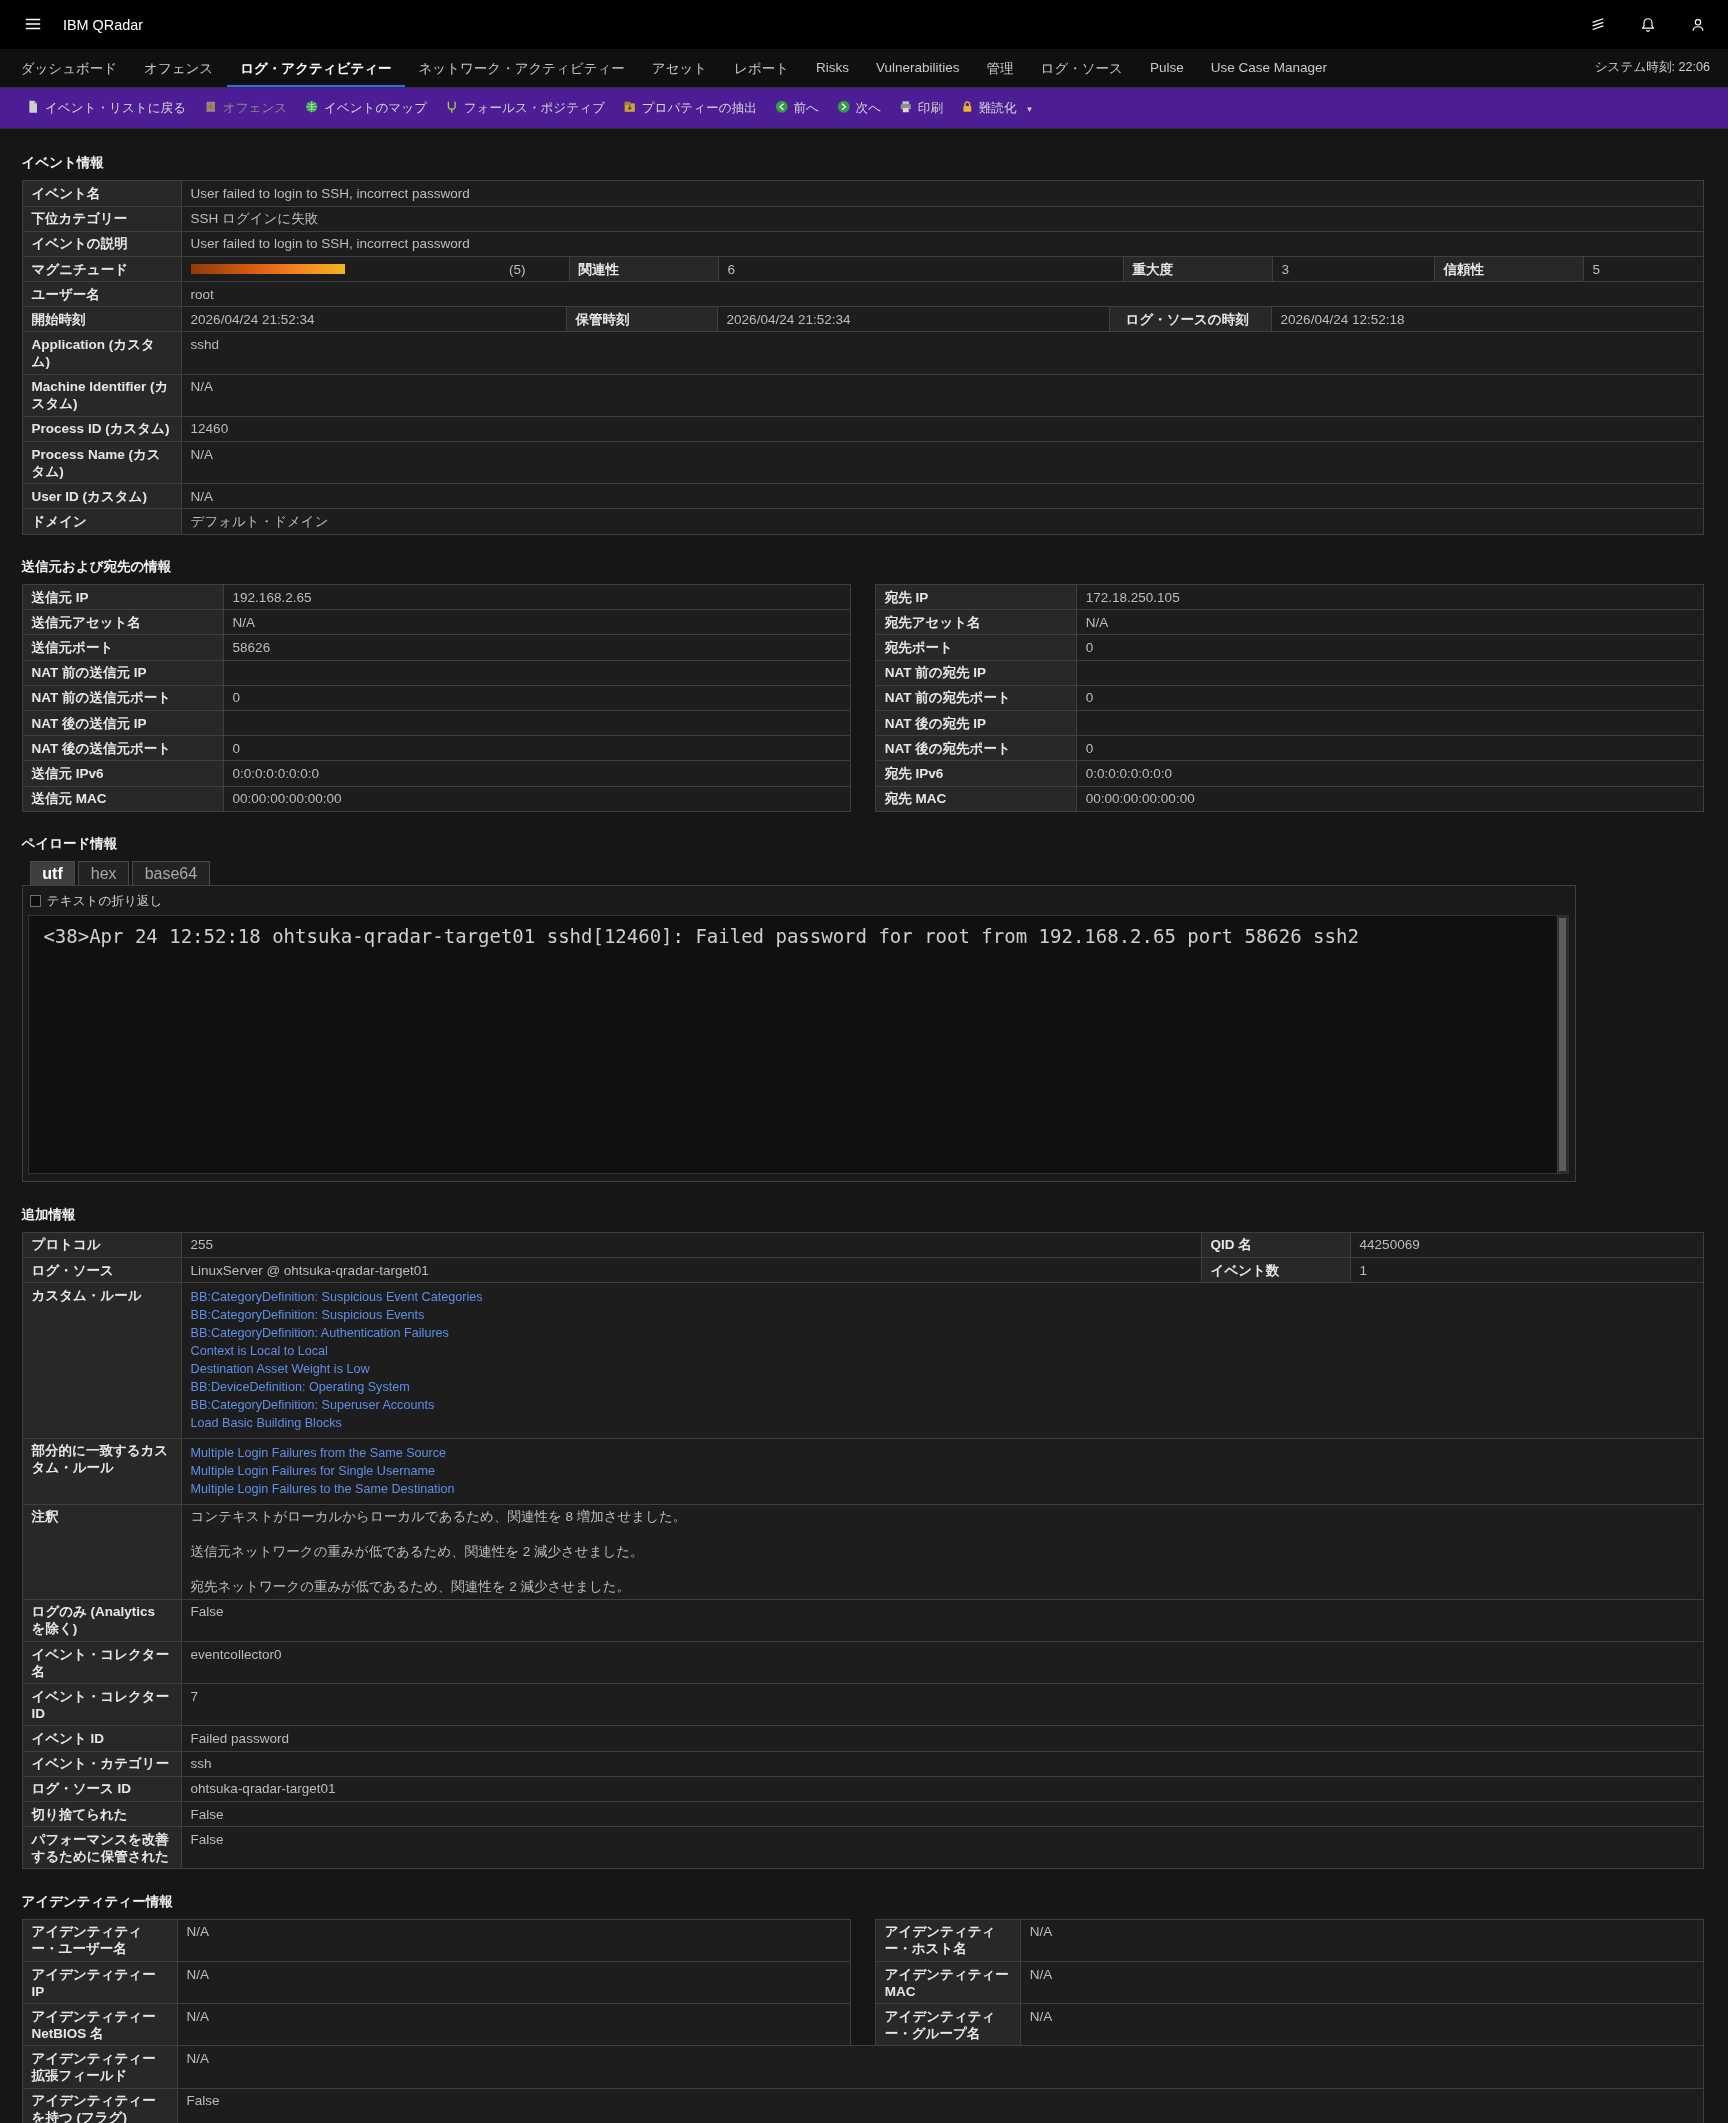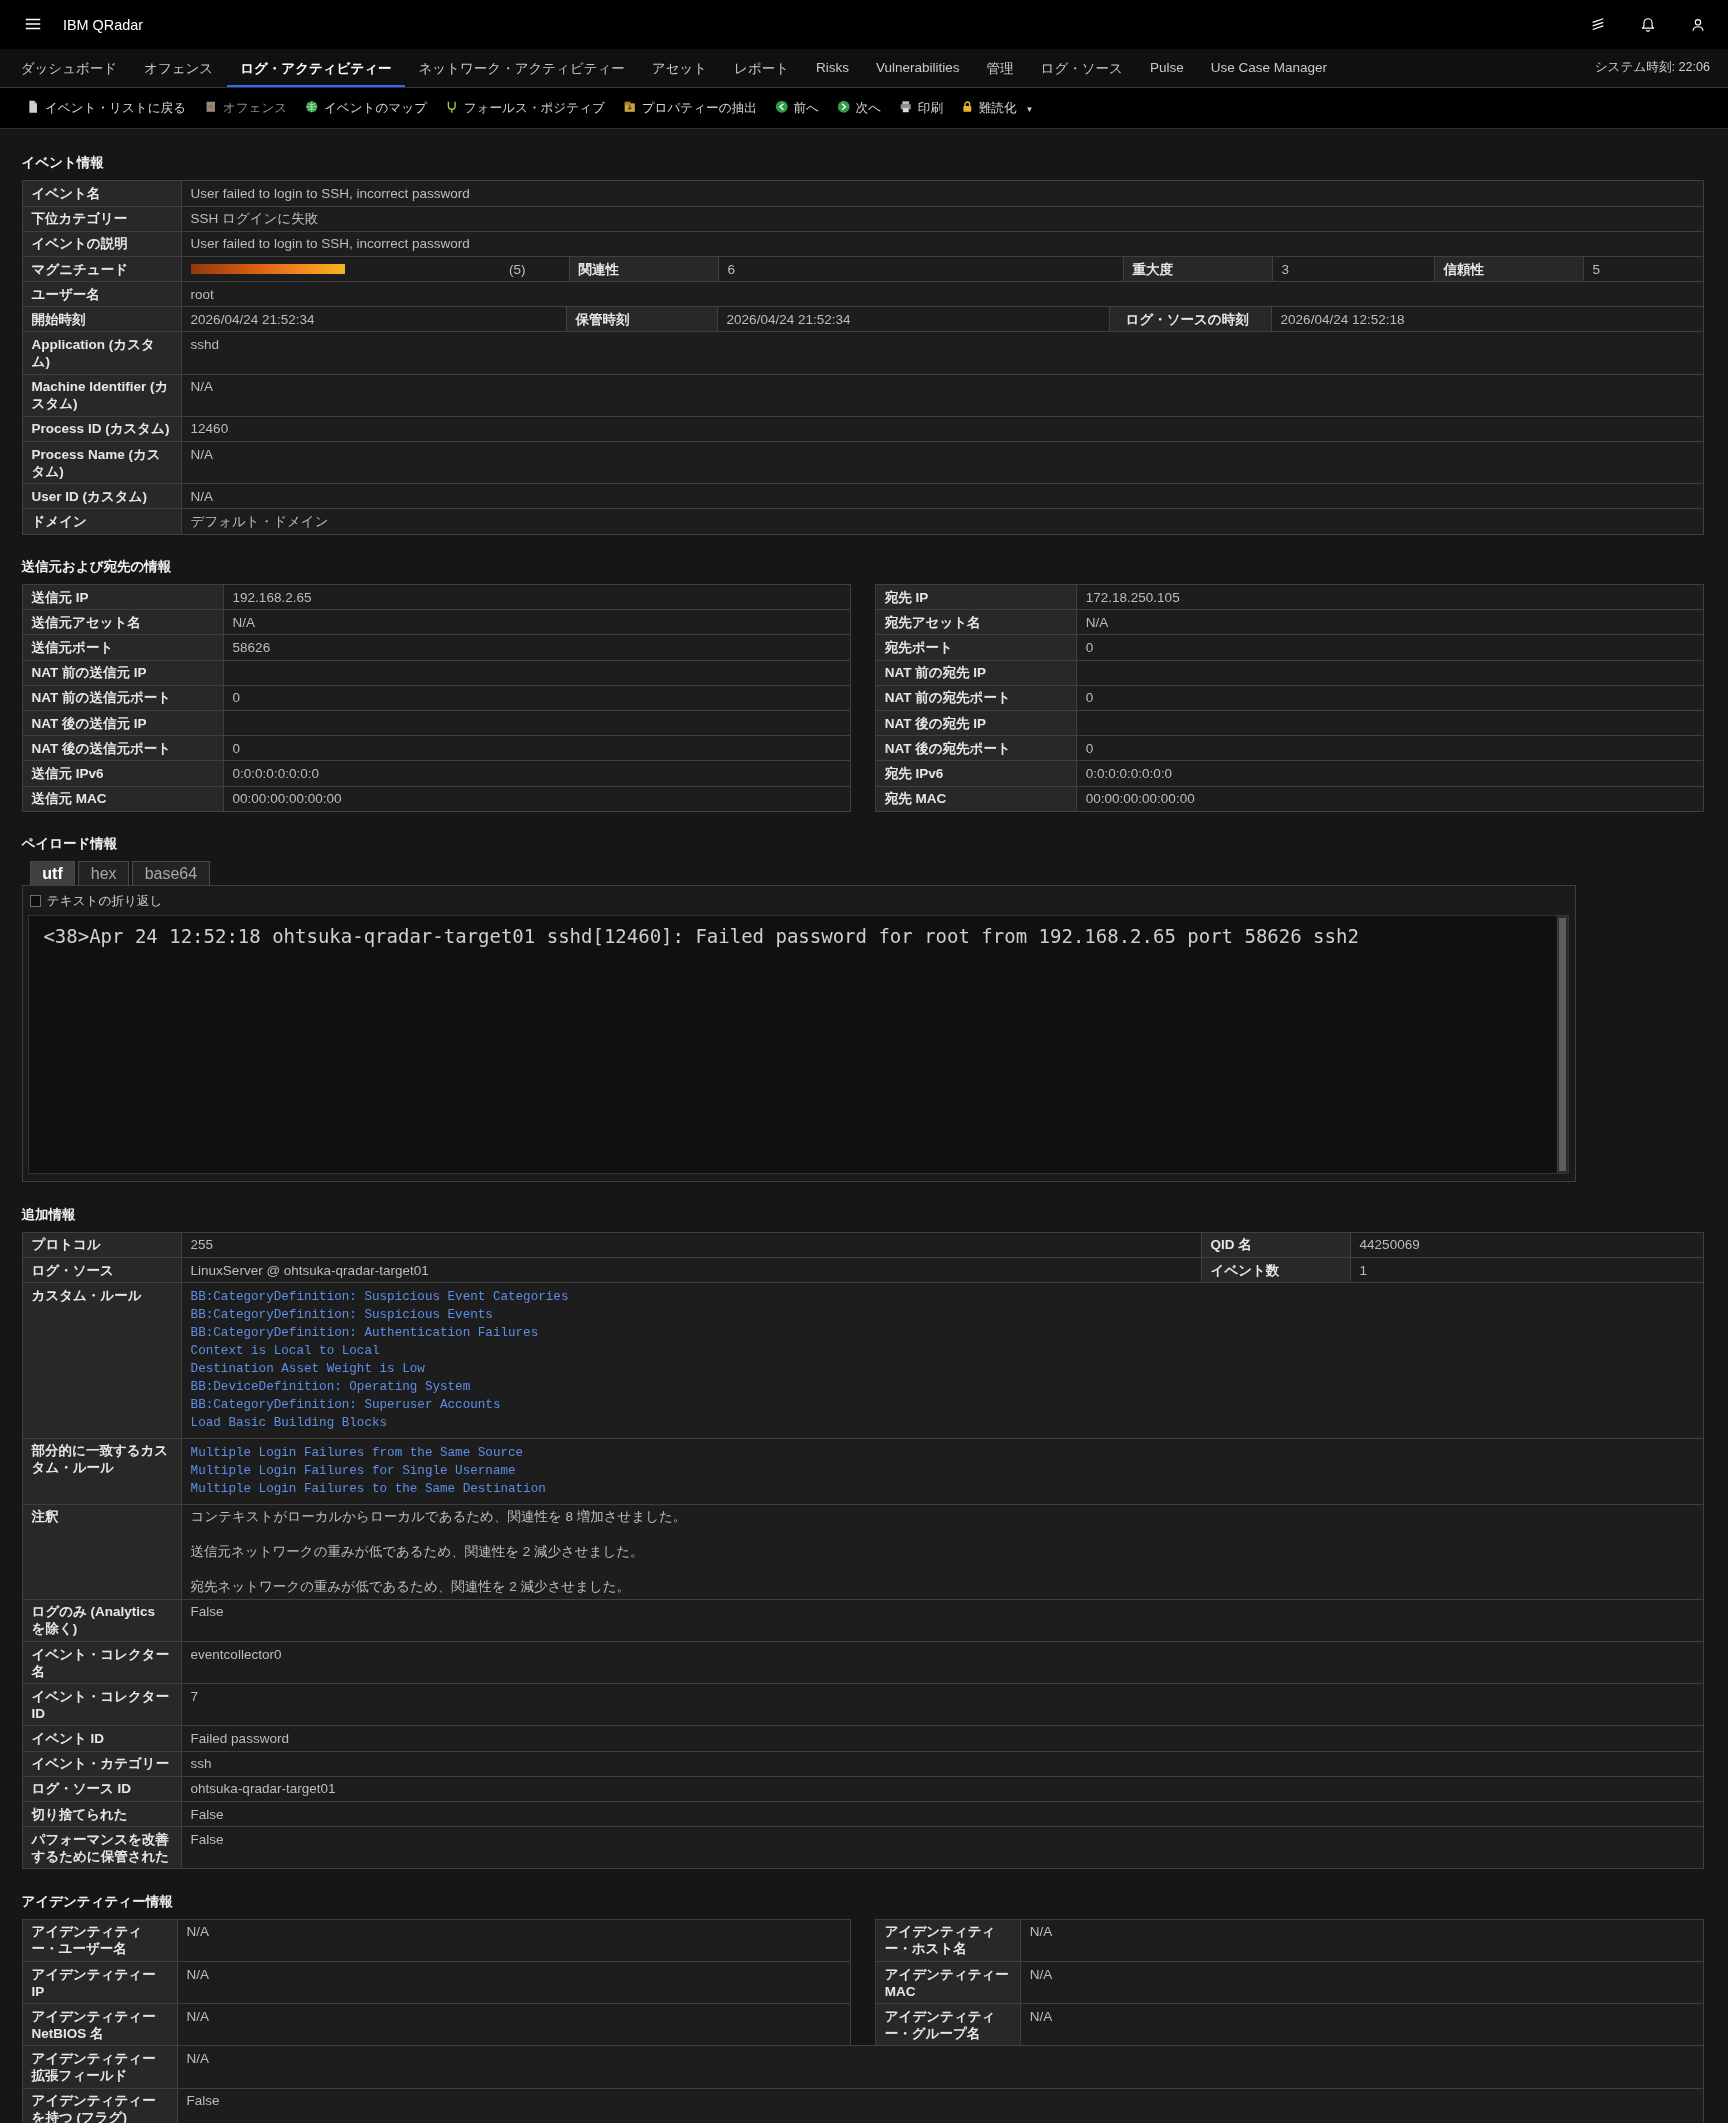--- a/index.html
+++ b/index.html
@@ -16,21 +16,21 @@
   .app-title { margin-left:18px; color:#fff; font-size:14.4px; }
   .topbar-right { margin-left:auto; display:flex; align-items:center; gap:34px; }
   .topbar-right .icon-btn { cursor:pointer; display:flex; align-items:center; }
   
   .navbar { background:#101010; border-bottom:0.9px solid #343434; display:flex; align-items:stretch; padding:0 9px 0 7.2px; }
   .tabs { display:flex; }
   .tab { padding:10.8px 13.5px 7.2px; color:#c9c9c9; font-size:13.5px; border-bottom:2.7px solid transparent; cursor:pointer; white-space:nowrap; }
   .tab.active { color:#fff; font-weight:700; border-bottom-color:#2d6bf5; }
   .system-time { margin-left:auto; align-self:center; font-size:12.6px; color:#cfcfcf; padding-right:9px; white-space:nowrap; }
   
-  .toolbar { display:flex; align-items:center; gap:1.8px; padding:8px 18px; background:#000000; border-bottom:0.9px solid #2e2e2e; }
+  .toolbar { display:flex; align-items:center; gap:1.8px; padding:8px 18px; background:#4c1d95; border-bottom:0.9px solid #2e2e2e; }
   .tbtn { display:flex; align-items:center; gap:5.4px; padding:3.6px 8px; color:#d6d6d6; font-size:12.6px; cursor:pointer; white-space:nowrap; }
   .tbtn.disabled { color:#8a8a8a; }
   .caret::after { content:"▼"; font-size:8px; color:#cfcfcf; margin-left:3.6px; }
   
   main { padding:1.8px 24px 36px 21.6px; }
   .section-title { font-weight:700; color:#f2f2f2; font-size:13.5px; margin:23.4px 0 8px; }
   .stack { border-top:0.9px solid #3f3f3f; }
   .pair { display:flex; border:0.9px solid #3f3f3f; border-top:none; background:#1d1d1d; }
   .cell { padding:3.6px 9px; line-height:17px; min-height:17px; }
   .cell + .cell { border-left:0.9px solid #3f3f3f; }
@@ -51,21 +51,21 @@
   .mag-cell { display:flex; align-items:center; justify-content:space-between; padding-right:43px; }
   .mag-bar { width:154px; height:10.8px; background:linear-gradient(90deg,#8f3a0b 0%,#d95c10 40%,#f58220 68%,#f2b51e 100%); }
   
   .cols { display:flex; gap:24px;margin-top:8px; }
   .col { flex:1 1 0; }
   .col-src .label { flex:0 0 200px; }
   .id-left .label, .id-full .label { flex:0 0 154px; }
   .id-right .label { flex:0 0 144px; }
   .id-full { margin-top:-0.9px; }
   
-  .link { display:block; color:#5d8fe8; font-size:12.6px; line-height:18px; text-decoration:none; cursor:pointer;font-family:Liberation Mono, monospace; }
+  .link { display:block; color:#5d8fe8; font-size:12.6px; line-height:18px; text-decoration:none; cursor:pointer; }
   .links { padding:1.8px 0; }
   .ann { margin:0 0 18px; line-height:17px; }
   .ann:last-child { margin-bottom:0; }
   
   .payload-tabs { display:flex; gap:2.7px; margin:3.6px 0 0 8px; }
   .ptab { font-size:16px; padding:2.7px 11.7px; background:#232323; border:0.9px solid #4a4a4a; border-bottom:none; color:#a8a8a8; cursor:pointer; }
   .ptab.active { background:#3f3f3f; color:#fff; font-weight:700; }
   .payload-box { width:1554px; border:0.9px solid #3f3f3f; background:#1a1a1a; padding:4.5px 5.4px 7.2px; }
   .wrap-row { display:flex; align-items:center; gap:5.4px; padding:1.8px 1.8px 5.4px; font-size:12.6px; color:#d0d0d0; }
   .checkbox { width:11.7px; height:11.7px; background:#0d0d0d; border:0.9px solid #6f6f6f; cursor:pointer; }

